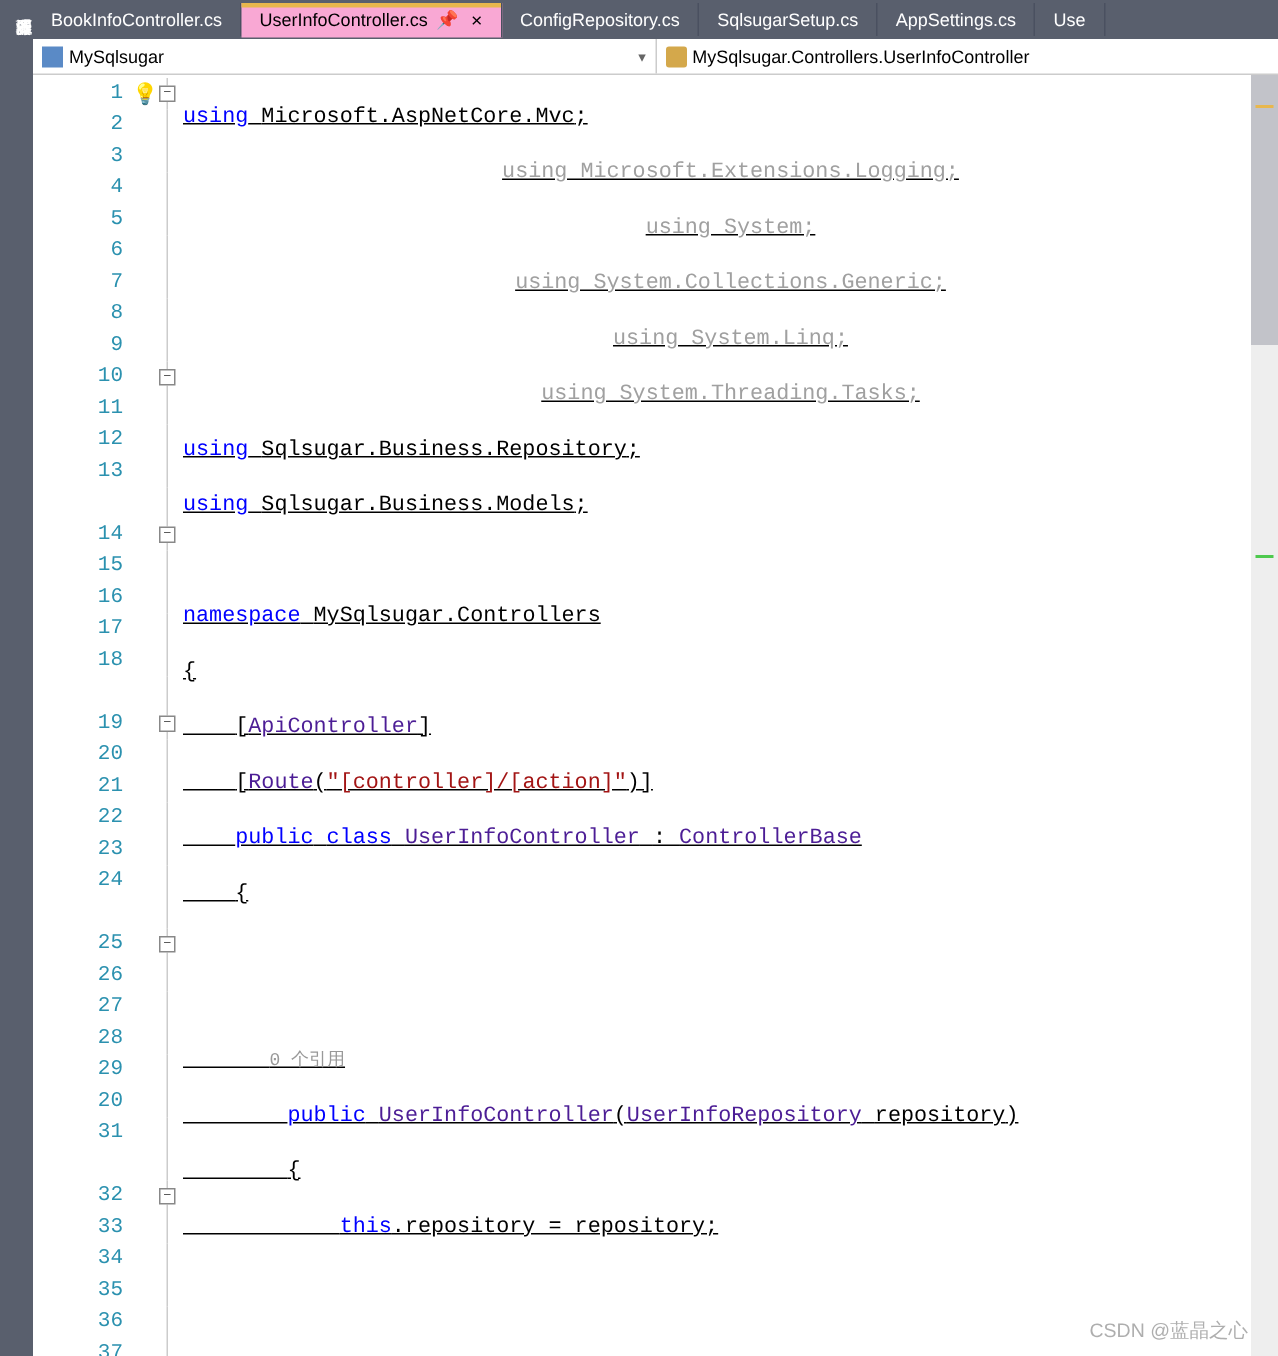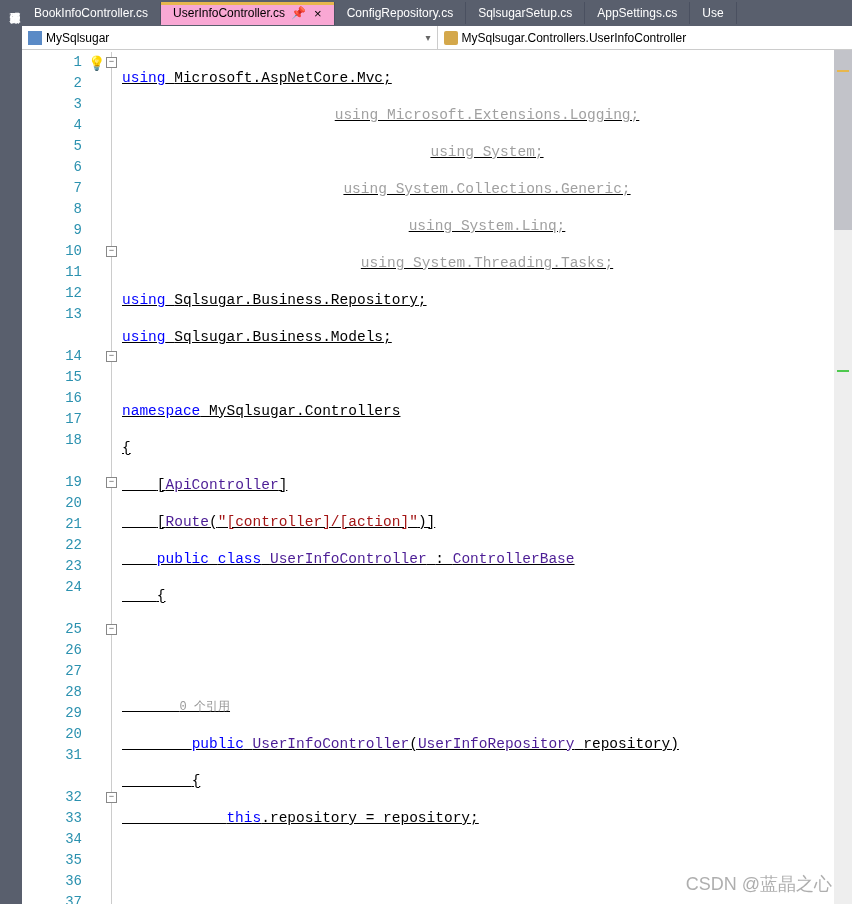--- a/index.html
+++ b/index.html
@@ -31,21 +31,21 @@
 .code .line { height: 21px; line-height: 21px; }
 .kw { color: #0000ff; }
 .type { color: #4c1d95; }
 .gray { color: #a0a0a0; text-align: center; }
 .str { color: #a31515; }
 .ref { color: #999; font-size: 12px; }
 .p { color: #000; }
 .scrollbar-v { position: absolute; right: 0; top: 50px; bottom: 0; width: 18px; background: #eee; }
 .sb-thumb { position: absolute; top: 0; width: 18px; height: 180px; background: #c2c3c9; }
 .sb-mark { position: absolute; left: 3px; width: 12px; height: 2px; }
-.watermark { position: absolute; bottom: 8px; right: 20px; color: rgba(120,120,120,0.6); font-family: 'Microsoft YaHei', sans-serif; font-size: 18px; }
+.watermark { position: absolute; bottom: 8px; right: 20px; color: rgba(120,120,120,0.6); font-family: 'Microsoft YaHei', sans-serif; font-size: 13px; }
 </style>
 </head>
 <body>
 
 <div class="container">
   <div class="side-strip">
     <span>服务器资源管理器</span>
 
   </div>
   <div class="main">

